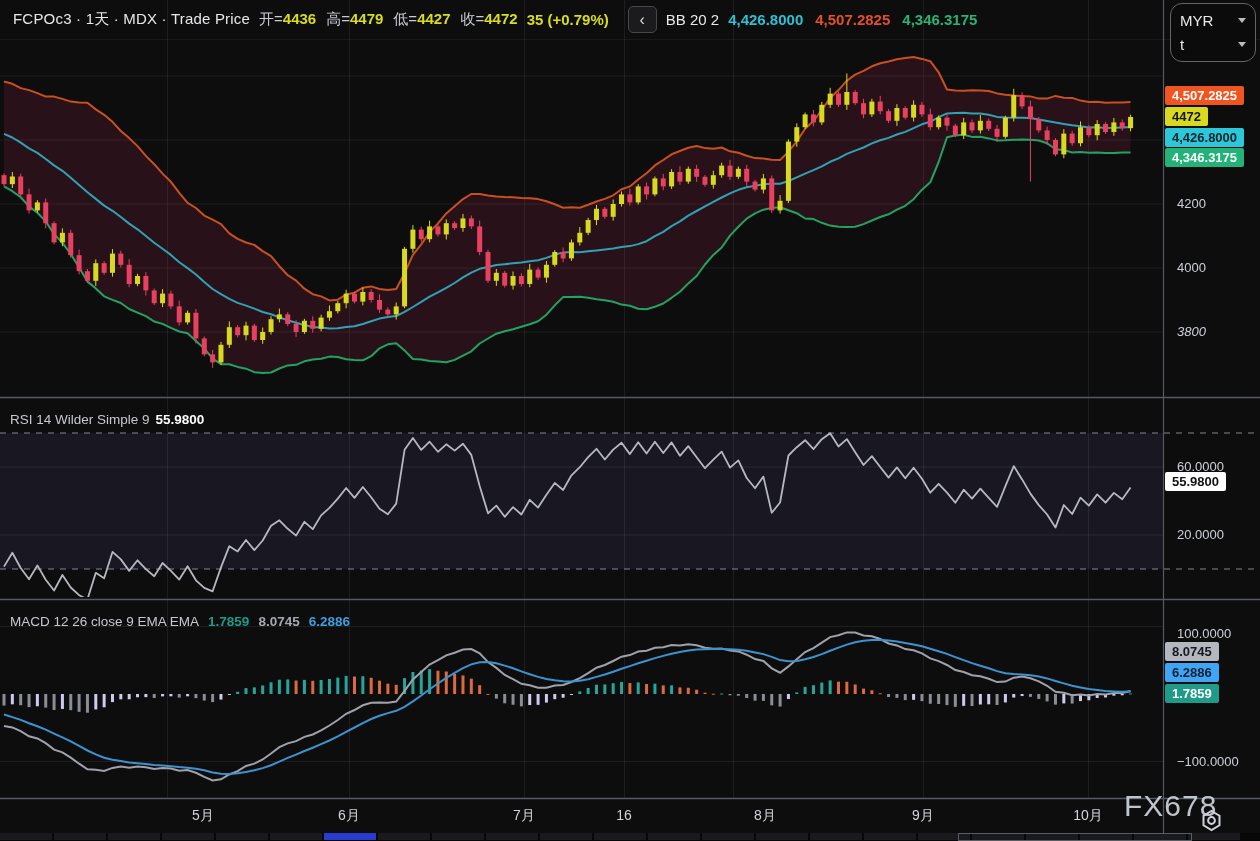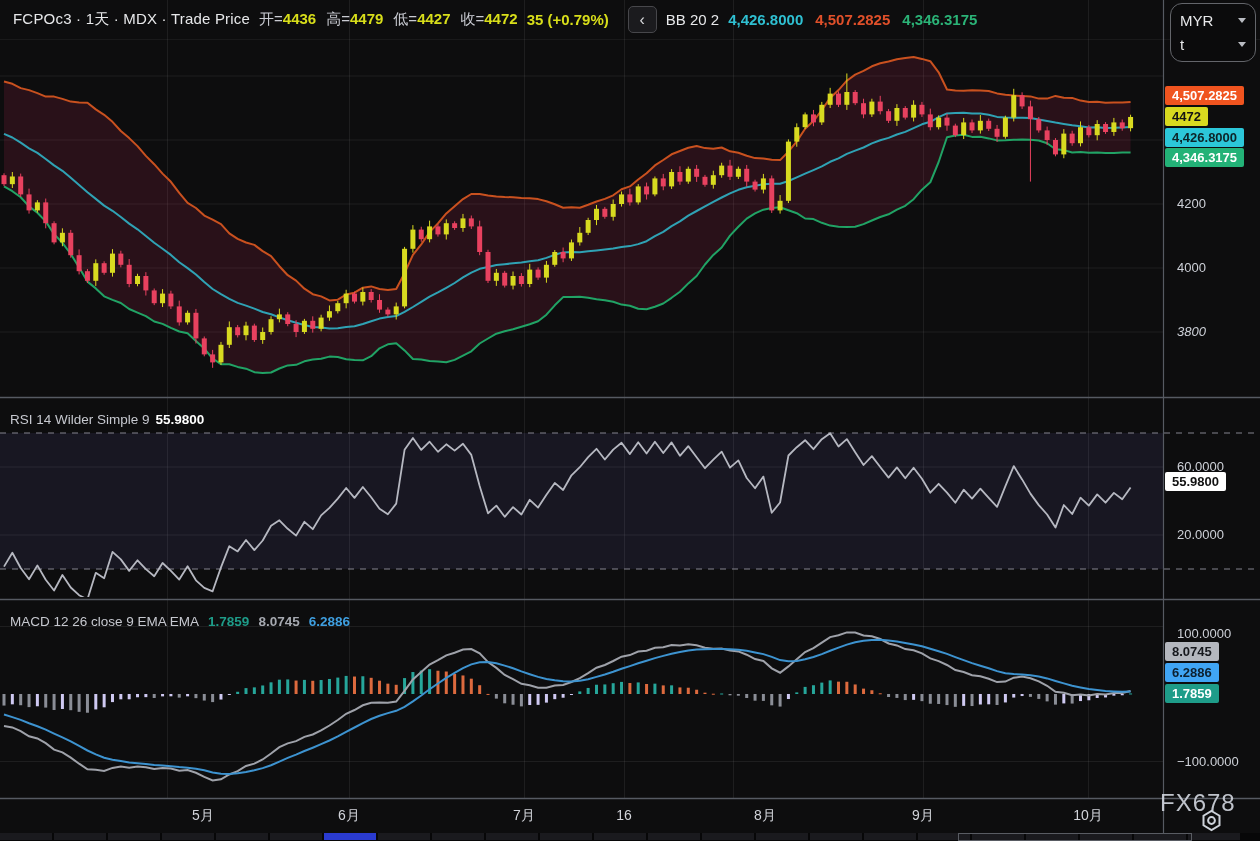--- a/index.html
+++ b/index.html
@@ -25,22 +25,22 @@
   .tick{position:absolute;left:1177px;color:#cdd0d7;font-size:13px;z-index:2;}
   .badge{position:absolute;left:1165px;padding:2px 7px 2px 7px;font-size:13px;font-weight:700;
        border-radius:2px;line-height:15px;z-index:2;white-space:nowrap;}
   .tlabel{position:absolute;top:807px;color:#d2d4da;font-size:14px;transform:translateX(-50%);z-index:2;}
   .cur-widget{position:absolute;left:1170px;top:3px;width:86px;height:59px;border:1px solid #63656a;
        border-radius:12px;background:#0b0b0c;z-index:4;display:flex;flex-direction:column;
        justify-content:space-evenly;padding:0 9px;box-sizing:border-box;color:#e8e9eb;font-size:15px;}
   .cur-row{display:flex;align-items:center;justify-content:space-between;cursor:pointer;}
   .chev{width:0;height:0;border-left:4px solid transparent;border-right:4px solid transparent;
        border-top:5px solid #b9bcc2;}
-  .watermark{position:absolute;left:1124px;top:789px;font-size:24px;color:rgba(206,211,219,0.92);
-       letter-spacing:1px;z-index:5;margin-left:36px;}
+  .watermark{position:absolute;left:1124px;top:789px;font-size:30px;color:rgba(206,211,219,0.92);
+       letter-spacing:1px;z-index:5;}
   .gear{position:absolute;left:1199px;top:808px;z-index:5;cursor:pointer;}
   .strip{position:absolute;left:0;top:833px;width:1260px;height:8px;z-index:2;background:#070708;}
   .seg{position:absolute;top:0;height:7px;background:#1a1a1e;}
   .seg.active{background:#2a3bd0;}
   .thumb{position:absolute;top:0;height:6px;border:1px solid #595c63;background:transparent;}
 </style>
 </head>
 <body>
 
 <div class="app">

